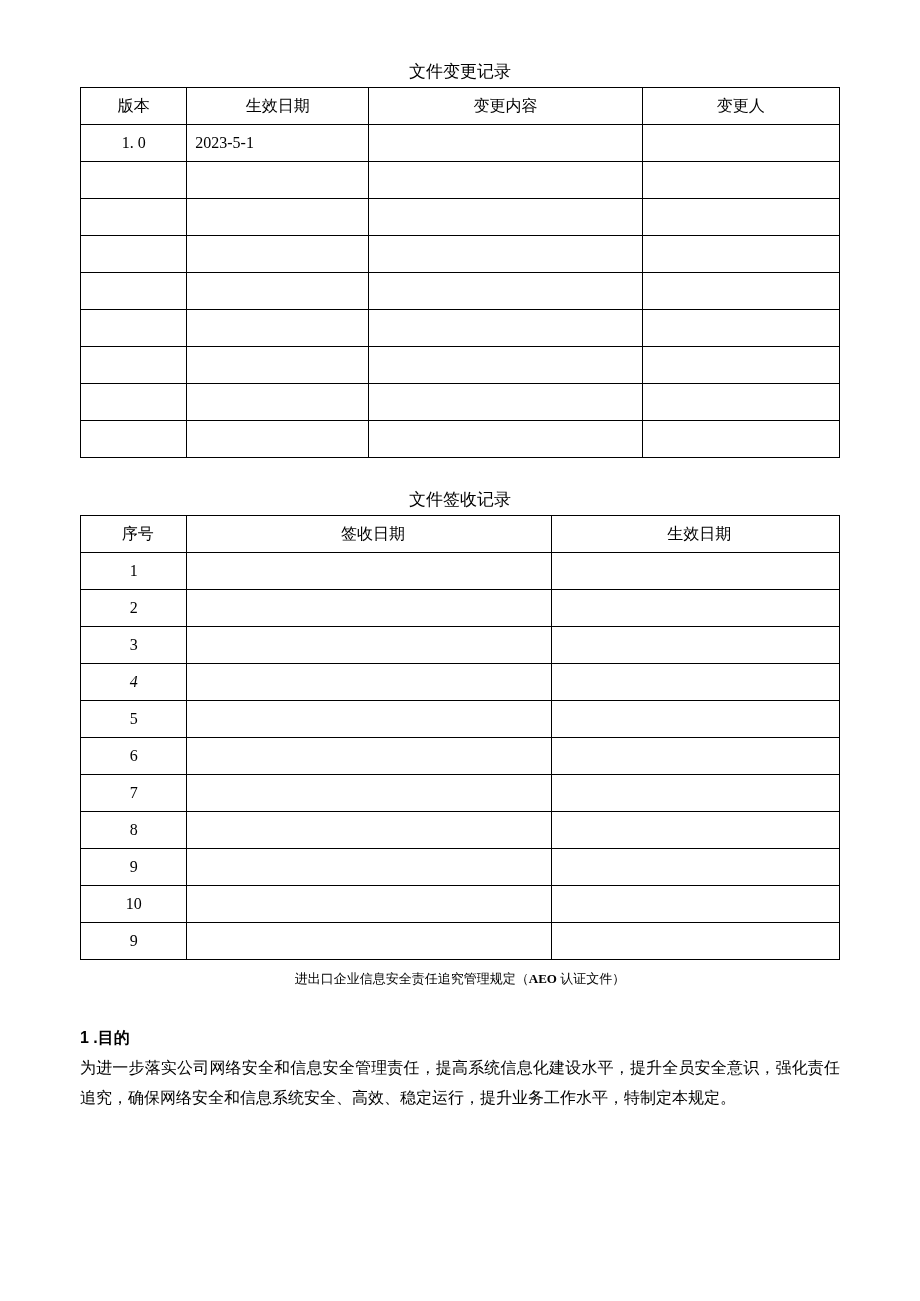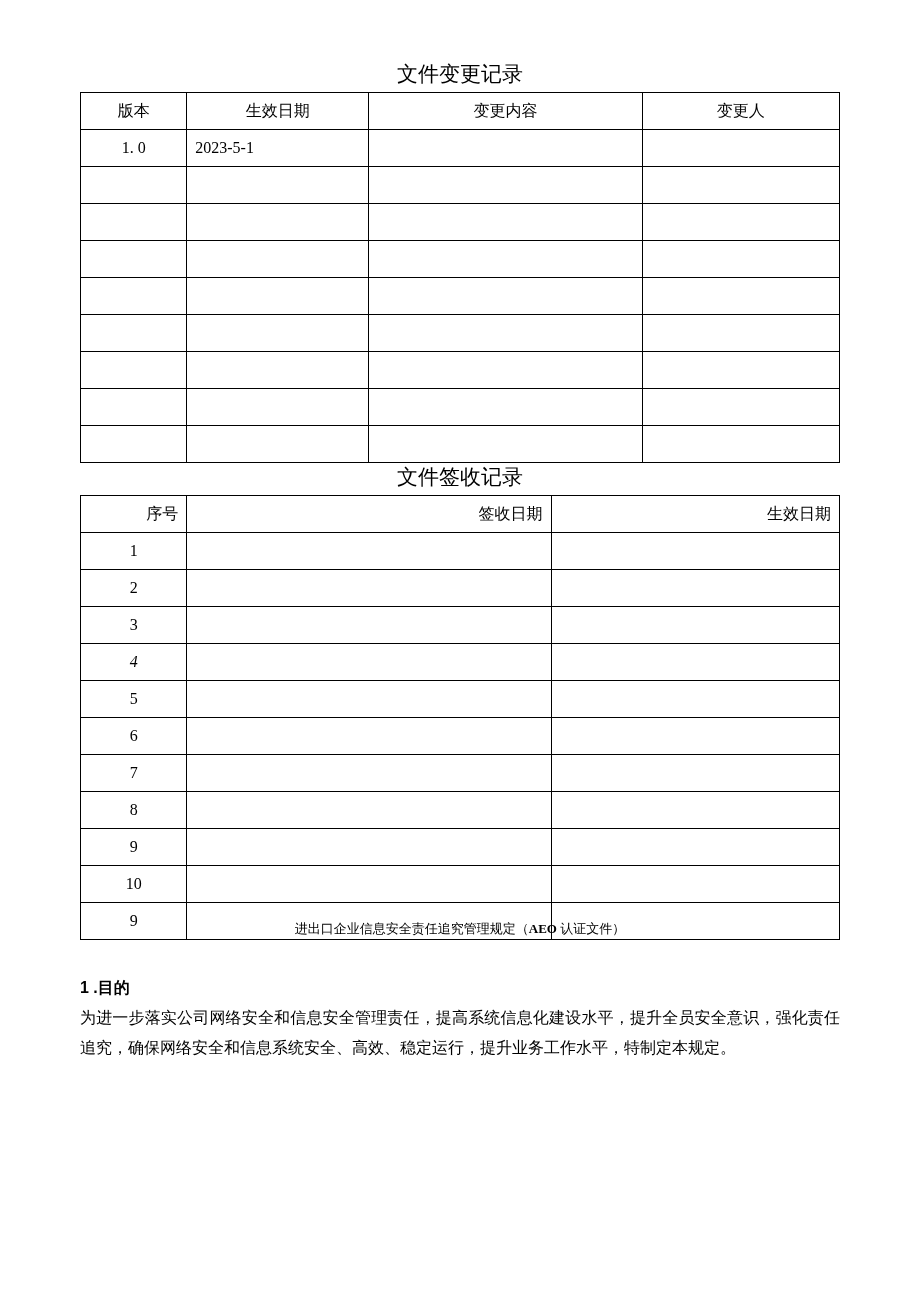--- a/index.html
+++ b/index.html
@@ -5,26 +5,27 @@
     body {
       font-family: "SimSun", "宋体", serif;
       background: #ffffff;
       margin: 0;
       padding: 60px 80px;
       color: #000;
       font-size: 16px;
     }
     .section-title {
       text-align: center;
-      font-size: 21px;
+      font-size: 17px;
       margin-bottom: 4px;
     }
     table {
       border-collapse: collapse;
       width: 100%;
+      margin-bottom: 30px;
     }
     th, td {
       border: 1px solid #000;
       padding: 6px 8px;
       font-weight: normal;
       height: 24px;
       vertical-align: middle;
     }
     .table1 col.c1 { width: 14%; }
     .table1 col.c2 { width: 24%; }
@@ -32,21 +33,21 @@
     .table1 col.c4 { width: 26%; }
     .table1 th { text-align: center; }
     .table1 td:nth-child(1) { text-align: center; }
     .table1 td:nth-child(2) { text-align: left; }
     .table1 td:nth-child(3) { text-align: center; }
     .table1 td:nth-child(4) { text-align: center; }
 
     .table2 col.c1 { width: 14%; }
     .table2 col.c2 { width: 48%; }
     .table2 col.c3 { width: 38%; }
-    .table2 th { text-align: right; padding-left: 16px; }
+    .table2 th { text-align: center; padding-left: 16px; }
     .table2 td:nth-child(1) { text-align: center; }
     .table2 .italic { font-style: italic; }
 
     .doc-title {
       text-align: center;
       font-size: 13px;
       margin-top: -20px;
       margin-bottom: 40px;
     }
     .doc-title .aeo {

